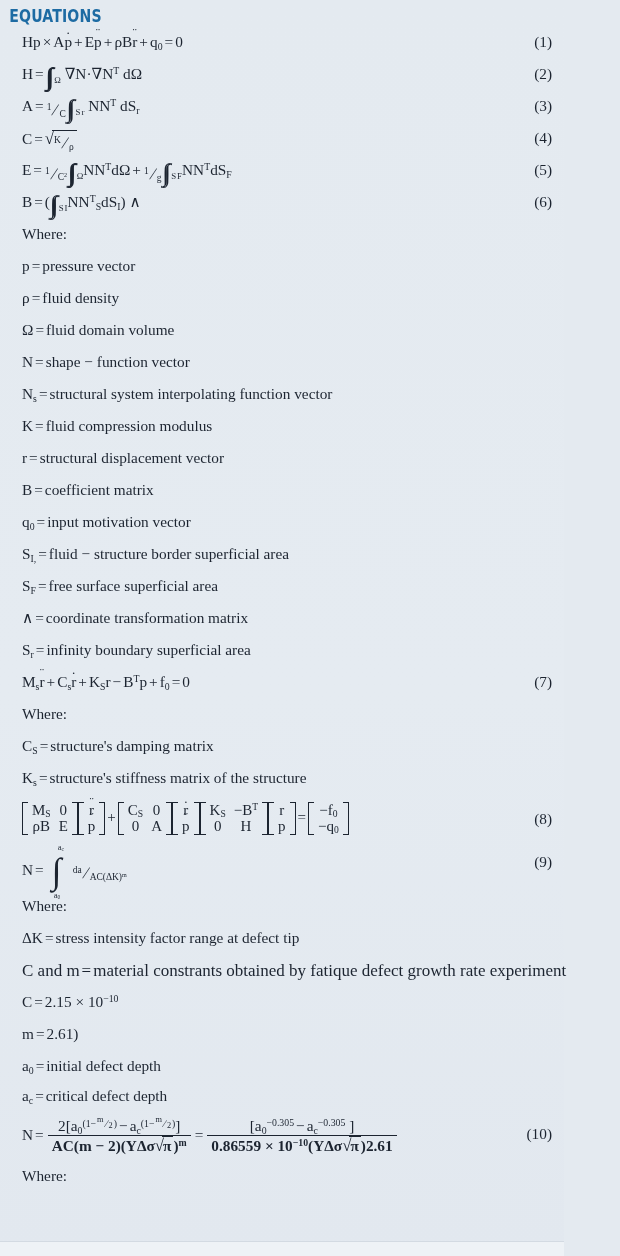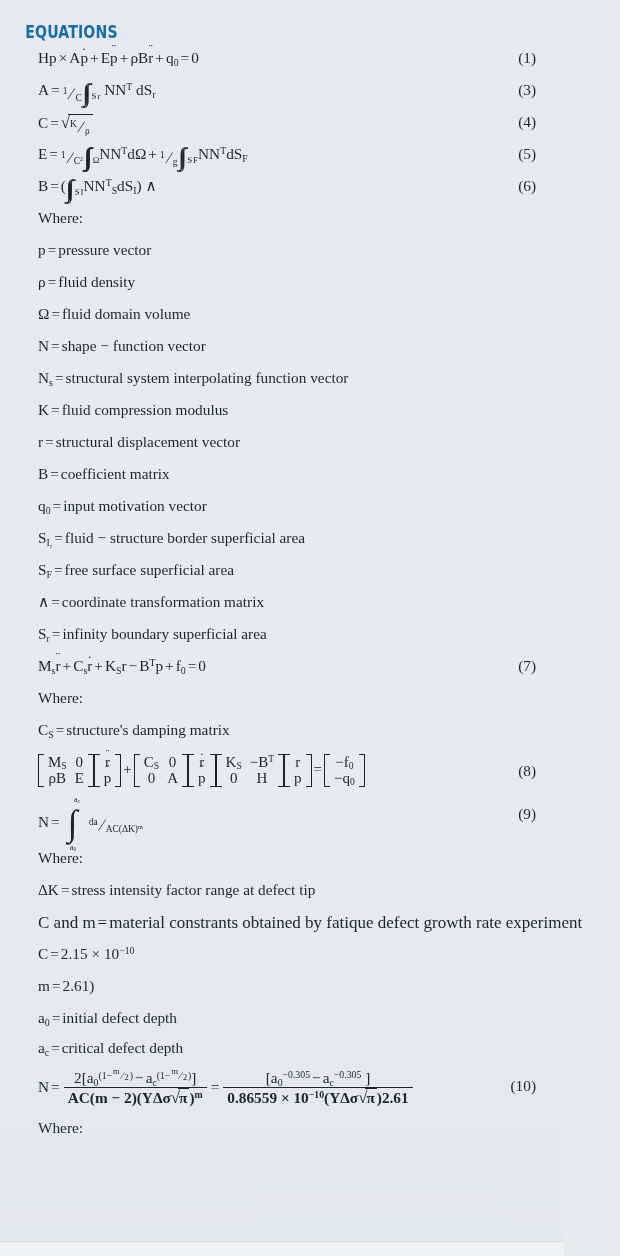--- a/index.html
+++ b/index.html
@@ -14,21 +14,21 @@
     font-family: "Liberation Serif", "DejaVu Serif", serif;
     color: #1c2430;
     overflow: hidden;
   }
   #panel {
     position: relative;
     width: 564px;
     height: 1256px;
     background: linear-gradient(180deg,#e4eaf0 0%, #e5ebf1 55%, #e2e8ef 100%);
     box-sizing: border-box;
-    padding: 16px;
+    padding: 0;
   }
   #panel:after {
     content: "";
     position: absolute;
     left: 0; right: 0; bottom: 0;
     height: 14px;
     background: #eef2f6;
     border-top: 1px solid #d3dae2;
   }
   .header {
@@ -209,20 +209,24 @@
 
   <div class="header">EQUATIONS</div>
 
   <div class="body-area">
 
     <div class="line">
       <span><span>H</span><span>p</span><span class="op">×</span><span>A</span><span class="dotover"><span class="dots">·</span><span>p</span></span><span class="op">+</span><span>E</span><span class="dotover"><span class="dots">¨</span><span>p</span></span><span class="op">+</span><span>ρ</span><span>B</span><span class="dotover"><span class="dots">¨</span><span>r</span></span><span class="op">+</span><span>q</span><sub>0</sub><span class="op">=</span><span>0</span></span>
       <span class="eqno">(1)</span>
     </div>
 
+    <div class="line">
+      <span><span>H</span><span class="op">=</span><span class="bigint2">∫∫∫</span><span class="isub">Ω</span>&nbsp;<span>∇</span><span>N</span><span>·</span><span>∇</span><span>N</span><sup>T</sup>&nbsp;<span>d</span><span>Ω</span></span>
+      <span class="eqno">(2)</span>
+    </div>
 
     <div class="line">
       <span><span>A</span><span class="op">=</span><span class="sfrac"><span class="n">1</span><span class="sl">/</span><span class="d">C</span></span><span class="bigint">∫∫</span><span class="isub">S</span><span class="isub">r</span>&nbsp;<span>NN</span><sup>T</sup>&nbsp;<span>d</span><span>S</span><sub>r</sub></span>
       <span class="eqno">(3)</span>
     </div>
 
     <div class="line">
       <span><span>C</span><span class="op">=</span><span class="rad"><span class="sign">√</span><span class="under"><span class="sfrac"><span class="n">K</span><span class="sl">/</span><span class="d">ρ</span></span></span></span></span>
       <span class="eqno">(4)</span>
     </div>
@@ -254,20 +258,21 @@
     <div class="line"><span>S</span><sub>r</sub><span class="op">=</span><span>infinity boundary superficial area</span></div>
 
     <div class="line">
       <span><span>M</span><sub>s</sub><span class="dotover"><span class="dots">¨</span><span>r</span></span><span class="op">+</span><span>C</span><sub>s</sub><span class="dotover"><span class="dots">·</span><span>r</span></span><span class="op">+</span><span>K</span><sub>S</sub><span>r</span><span class="op">−</span><span>B</span><sup>T</sup><span>p</span><span class="op">+</span><span>f</span><sub>0</sub><span class="op">=</span><span>0</span></span>
       <span class="eqno">(7)</span>
     </div>
 
     <div class="line">Where:</div>
 
     <div class="line"><span>C</span><sub>S</sub><span class="op">=</span><span>structure's damping matrix</span></div>
+    <div class="line"><span>K</span><sub>s</sub><span class="op">=</span><span>structure's stiffness matrix of the structure</span></div>
 
     <div class="line eqline-8">
       <span><span class="mat"><table>
               <tbody>
                 <tr>
                   <td><span>M</span><sub>S</sub></td>
                   <td>0</td>
                 </tr>
                 <tr>
                   <td>ρB</td>

